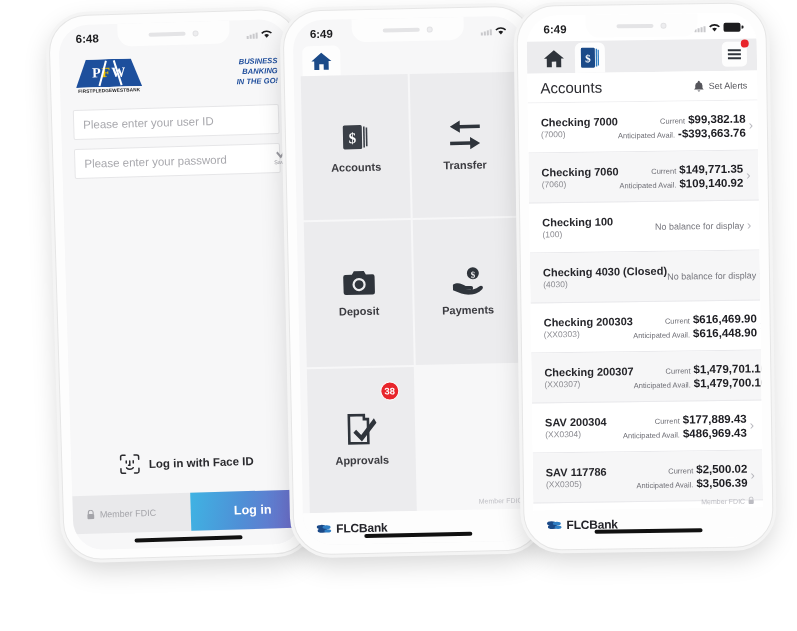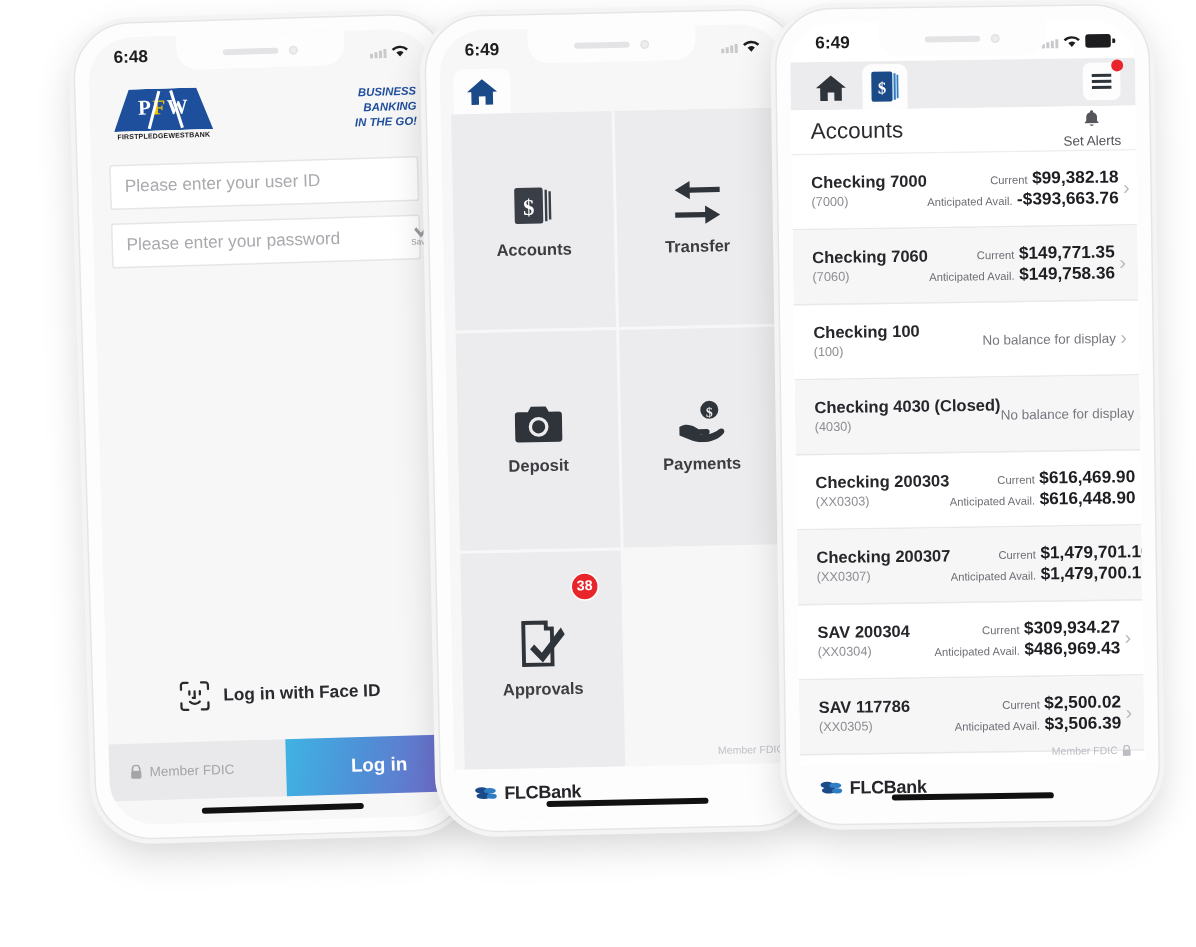--- a/index.html
+++ b/index.html
@@ -176,21 +176,21 @@
   }
   .hamb-dot { position: absolute; top: -2px; right: -2px; width: 8px; height: 8px;
               border-radius: 50%; background: #e8252b; }
   .p3-head {
     position: absolute; top: 58px; left: 0; right: 0; height: 30px;
     background: #ffffff; display: flex; align-items: center;
     justify-content: space-between; padding: 0 10px 0 13px;
     border-bottom: 1px solid #eeeef0;
   }
   .p3-title { font-size: 15px; color: #2b2b30; }
-  .setalerts { display: flex; align-items: center; gap: 4px; font-size: 9px; color: #55555b; flex-direction: column; }
+  .setalerts { display: flex; align-items: center; gap: 4px; font-size: 9px; color: #55555b; }
   .acct-list {
     position: absolute; top: 88px; left: 0; right: 0; bottom: 30px;
     overflow: hidden; background: #ffffff;
   }
   .acct-row {
     display: flex; align-items: center; justify-content: space-between;
     padding: 7px 8px 7px 13px; border-bottom: 1px solid #e9e9ec;
     min-height: 50px;
   }
   .acct-row:nth-child(even) { background: #f6f6f7; }
@@ -495,21 +495,21 @@
               <span class="acct-num">(7060)</span>
             </div>
             <div class="acct-right">
               <div class="bal-block">
                 <div class="bal-line">
                   <span class="bal-lbl">Current</span>
                   <span class="bal-val">$149,771.35</span>
                 </div>
                 <div class="bal-line">
                   <span class="bal-lbl">Anticipated Avail.</span>
-                  <span class="bal-val">$149,758.36</span>
+                  <span class="bal-val">$109,140.92</span>
                 </div>
               </div>
               <span class="chev">›</span>
             </div>
           </div>
           <div class="acct-row">
             <div class="acct-left">
               <span class="acct-name">Checking 100</span>
               <span class="acct-num">(100)</span>
             </div>
@@ -567,21 +567,21 @@
           </div>
           <div class="acct-row">
             <div class="acct-left">
               <span class="acct-name">SAV 200304</span>
               <span class="acct-num">(XX0304)</span>
             </div>
             <div class="acct-right">
               <div class="bal-block">
                 <div class="bal-line">
                   <span class="bal-lbl">Current</span>
-                  <span class="bal-val">$309,934.27</span>
+                  <span class="bal-val">$177,889.43</span>
                 </div>
                 <div class="bal-line">
                   <span class="bal-lbl">Anticipated Avail.</span>
                   <span class="bal-val">$486,969.43</span>
                 </div>
               </div>
               <span class="chev">›</span>
             </div>
           </div>
           <div class="acct-row">

